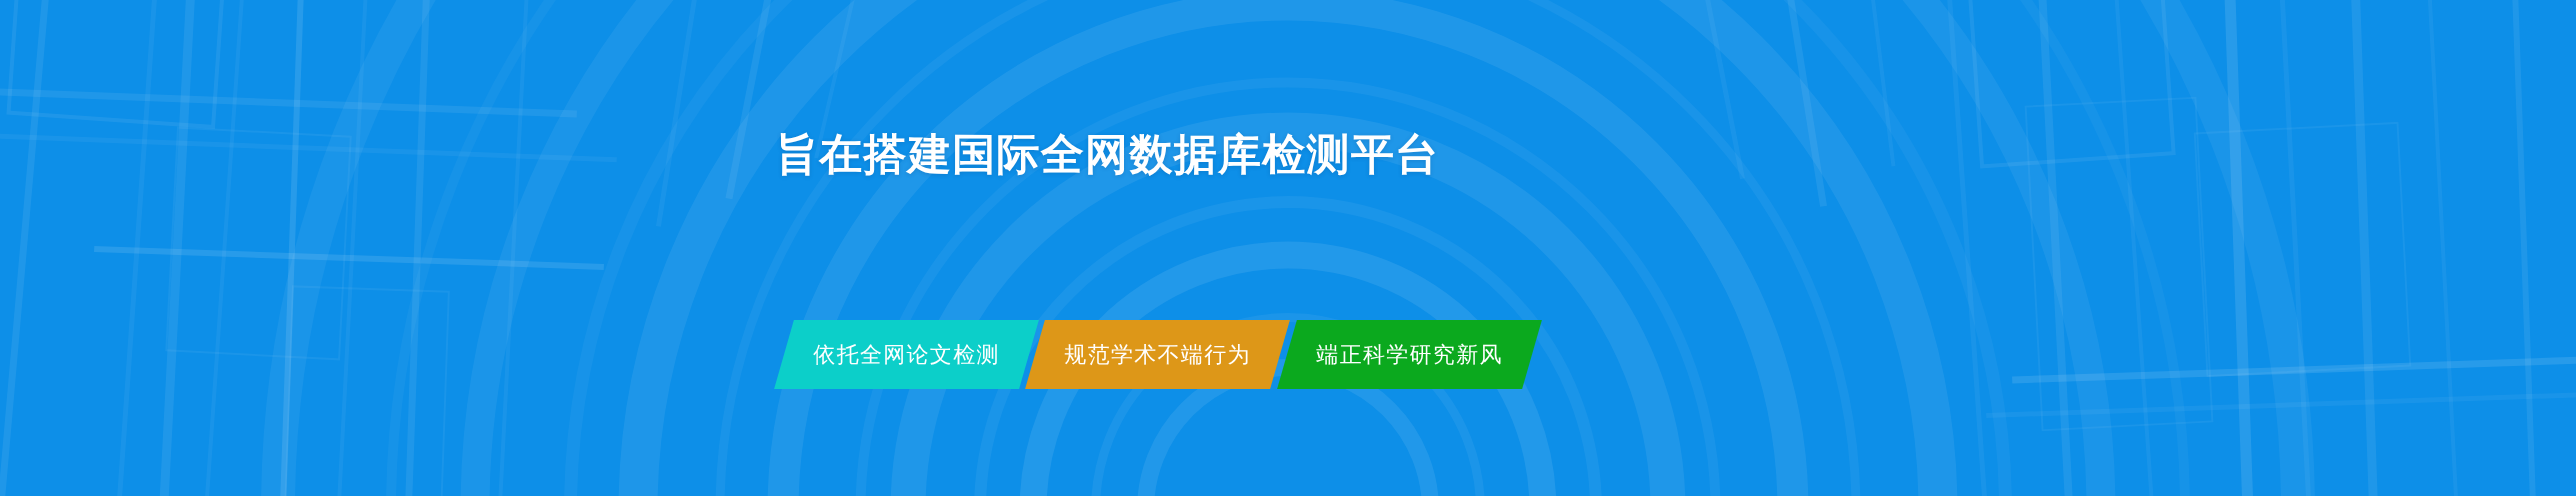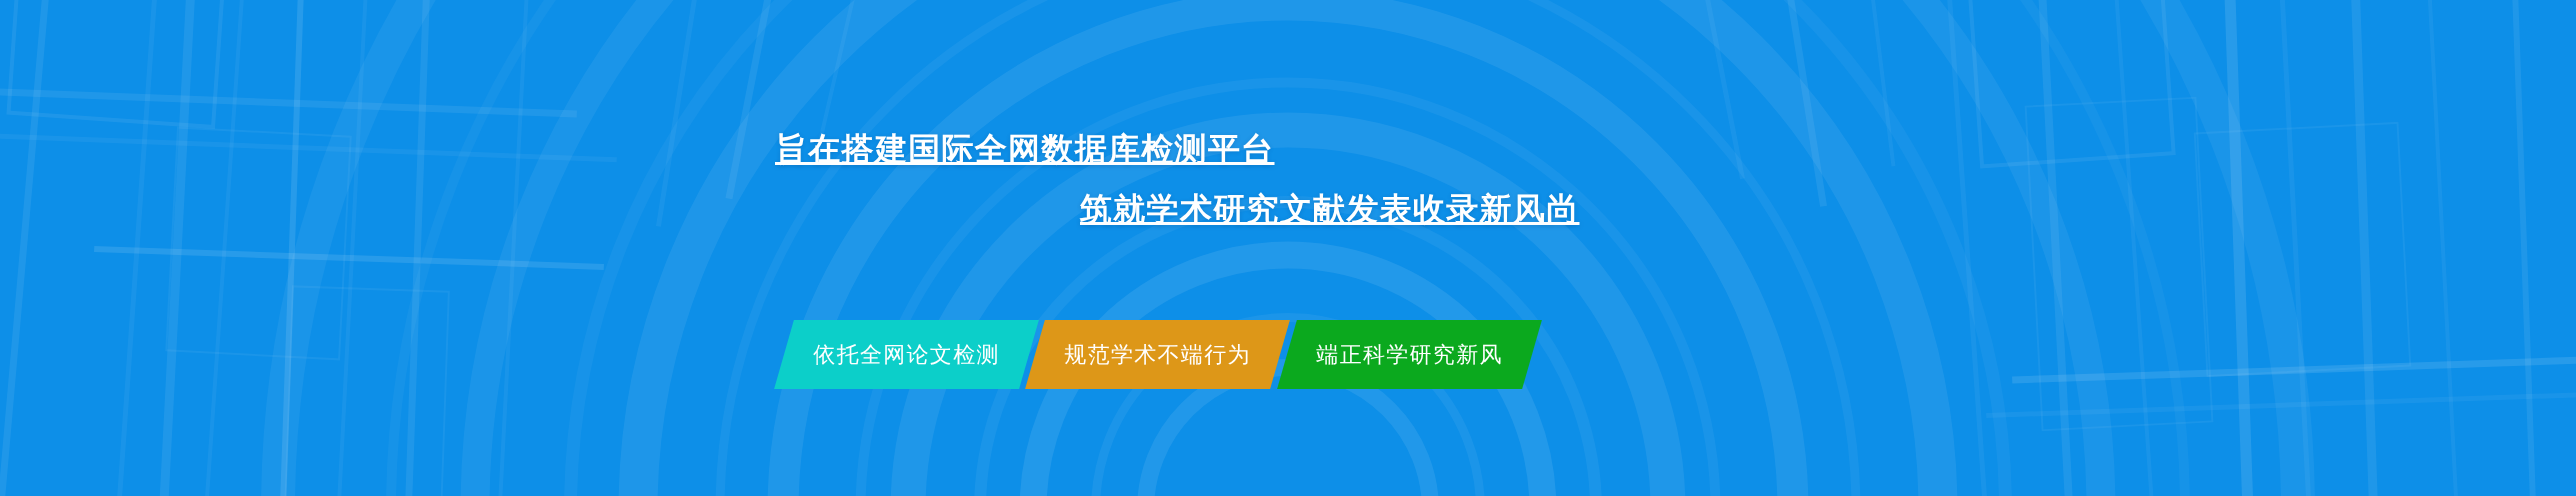--- a/index.html
+++ b/index.html
@@ -56,27 +56,26 @@
   
   .headline-wrap {
     position: absolute;
     left: 0;
     top: 133px;
     width: 2576px;
     z-index: 5;
   }
   .headline {
     color: #ffffff;
-    font-size: 32px;
+    font-size: 43px;
     font-weight: bold;
     line-height: 1.0;
     letter-spacing: 1.3px;
     white-space: nowrap;
     text-shadow: 0 1.3px 4px rgba(0,40,90,0.18);
-    text-decoration: underline;
   }
   .headline.line-1 { margin-left: 775px; }
   .headline.line-2 { margin-left: 1080px; margin-top: 28px; }
 
   
   .tags {
     position: absolute;
     left: 784px;
     top: 320px;
     height: 69px;
@@ -164,21 +163,20 @@
     <div class="gridline bright" style="left:2012px;top:366px;width:604px;height:7.4px;transform:rotate(-2deg);"></div>
     <div class="gridline soft" style="left:1986px;top:402px;width:631px;height:4.7px;transform:rotate(-2deg);"></div>
 
     <div class="framebox" style="left:1972px;top:-67px;width:188px;height:221px;transform:rotate(-4deg);"></div>
     <div class="framebox thin" style="left:2200px;top:127px;width:201px;height:241px;transform:rotate(-3deg);"></div>
     <div class="framebox thin" style="left:2033px;top:101px;width:168px;height:322px;transform:rotate(-3deg);"></div>
   </div>
 
   <div class="headline-wrap">
     <div class="headline line-1">旨在搭建国际全网数据库检测平台</div>
-    <div class="headline line-2">筑就学术研究文献发表收录新风尚</div>
   </div>
 
   <div class="tags">
     <div class="tag t-teal">
       <span class="tag-label">依托全网论文检测</span>
     </div>
     <div class="tag t-orange">
       <span class="tag-label">规范学术不端行为</span>
     </div>
     <div class="tag t-green">

